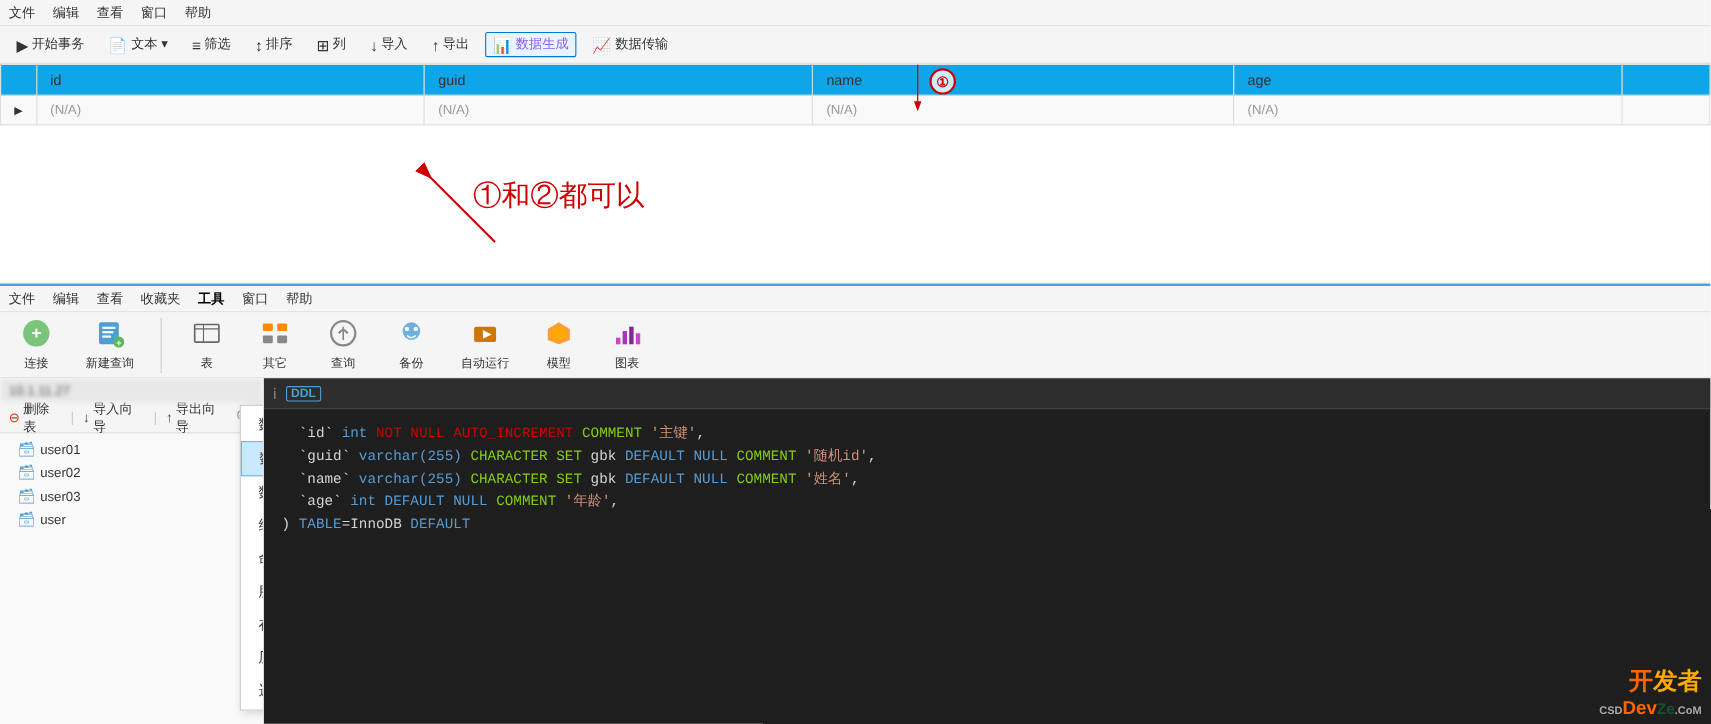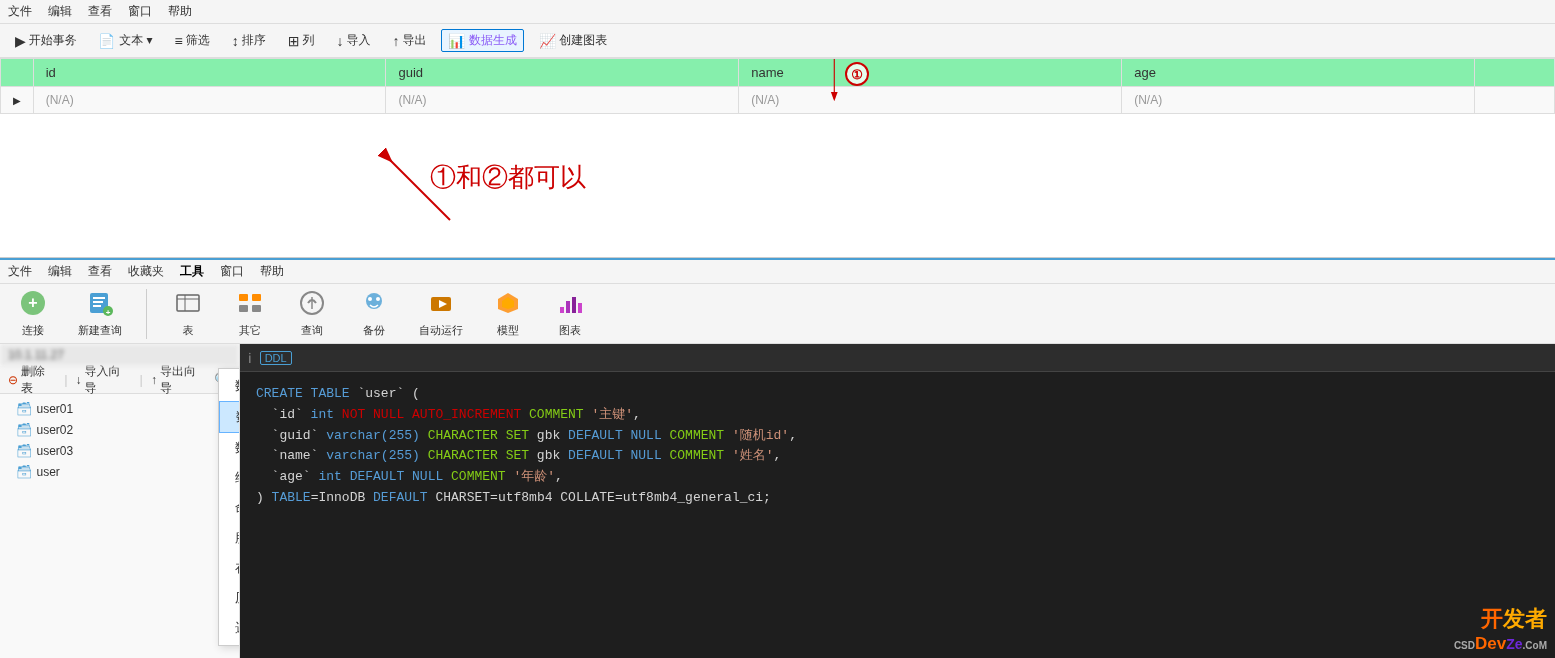--- a/index.html
+++ b/index.html
@@ -52,21 +52,21 @@
       background: transparent;
     }
     .toolbar-btn.active { border: 1px solid #0078d4; background: #e8f4ff; }
     .toolbar-btn .icon { font-size: 14px; }
 
     .top-table {
       width: 100%;
       border-collapse: collapse;
     }
     .top-table th {
-      background: #86efac;
+      background: #0ea5e9;
       border: 1px solid #ddd;
       padding: 6px 12px;
       text-align: left;
       font-weight: normal;
       font-size: 13px;
       color: #333;
     }
     .top-table td {
       border: 1px solid #ddd;
       padding: 6px 12px;
@@ -250,21 +250,21 @@
       gap: 8px;
       height: 28px;
     }
     .sql-info-icon {
       color: #888;
       font-size: 14px;
     }
     .sql-ddl-badge {
       color: #4a9fd4;
       font-size: 11px;
-      font-weight: normal;
+      font-weight: bold;
       border: 1px solid #4a9fd4;
       padding: 0 4px;
       border-radius: 2px;
     }
     .sql-content {
       padding: 12px 16px;
       font-family: 'Courier New', Consolas, monospace;
       font-size: 13px;
       line-height: 1.6;
       flex: 1;
@@ -353,21 +353,21 @@
     <div class="toolbar-btn">
       <span class="icon">↑</span>
       <span>导出</span>
     </div>
     <div class="toolbar-btn active" style="border-color:#0078d4;">
       <span class="icon" style="color:#0078d4;">📊</span>
       <span style="color:#8b5cf6;">数据生成</span>
     </div>
     <div class="toolbar-btn">
       <span class="icon">📈</span>
-      <span>创建图表</span>
+      <span>数据传输</span>
     </div>
   </div>
 
   <table class="top-table">
     <thead>
       <tr>
         <th style="width:20px;"></th>
         <th>id</th>
         <th>guid</th>
         <th>name</th>
@@ -602,24 +602,20 @@
 
     </div>
 
     <div class="right-panel">
       <div class="sql-toolbar">
         <span class="sql-info-icon">ℹ</span>
         <span class="sql-ddl-badge">DDL</span>
       </div>
       <div class="sql-content">
         <div class="sql-line">
-          <span class="kw">CREATE&nbsp;TABLE&nbsp;</span>
-            <span class="wh">`user`&nbsp;(</span>
-        </div>
-        <div class="sql-line">
           <span class="wh">&nbsp;&nbsp;`id`&nbsp;</span>
             <span class="kw">int&nbsp;</span>
             <span class="kw-red">NOT&nbsp;NULL&nbsp;AUTO_INCREMENT&nbsp;</span>
             <span class="kw-orange">COMMENT</span>
             <span class="wh">&nbsp;</span>
             <span class="str">'主键'</span>
             <span class="wh">,</span>
         </div>
         <div class="sql-line">
           <span class="wh">&nbsp;&nbsp;`guid`&nbsp;</span>
@@ -650,29 +646,28 @@
             <span class="kw-orange">COMMENT</span>
             <span class="wh">&nbsp;</span>
             <span class="str">'年龄'</span>
             <span class="wh">,</span>
         </div>
         <div class="sql-line">
           <span class="wh">)&nbsp;</span>
             <span class="kw">TABLE</span>
             <span class="wh">=InnoDB&nbsp;</span>
             <span class="kw">DEFAULT&nbsp;</span>
-            <span class="wh">CHARSET=utf8mb4&nbsp;COLLATE=utf8mb4_general_ci;</span>
         </div>
       </div>
     </div>
   </div>
 </div>
 
 <div class="bottom-status" style="position:fixed;bottom:0;right:0;background:transparent;padding:4px 8px;">
   <div style="display:flex;flex-direction:column;align-items:flex-end;">
     <div style="font-size:22px;font-weight:bold;">
       <span style="color:#ff6600;">开</span><span style="color:#ffaa00;">发者</span>
     </div>
     <div style="font-size:10px;color:#999;">
-      <span style="color:#aaa;">CSD</span><span style="color:#ff6600;font-size:17px;font-weight:bold;">Dev</span><span style="color:#6d28d9;font-size:14px;font-weight:bold;">Ze</span><span style="color:#aaa;">.CoM</span>
+      <span style="color:#aaa;">CSD</span><span style="color:#ff6600;font-size:17px;font-weight:bold;">Dev</span><span style="color:#14532d;font-size:14px;font-weight:bold;">Ze</span><span style="color:#aaa;">.CoM</span>
     </div>
   </div>
 </div>
 
 </body></html>

